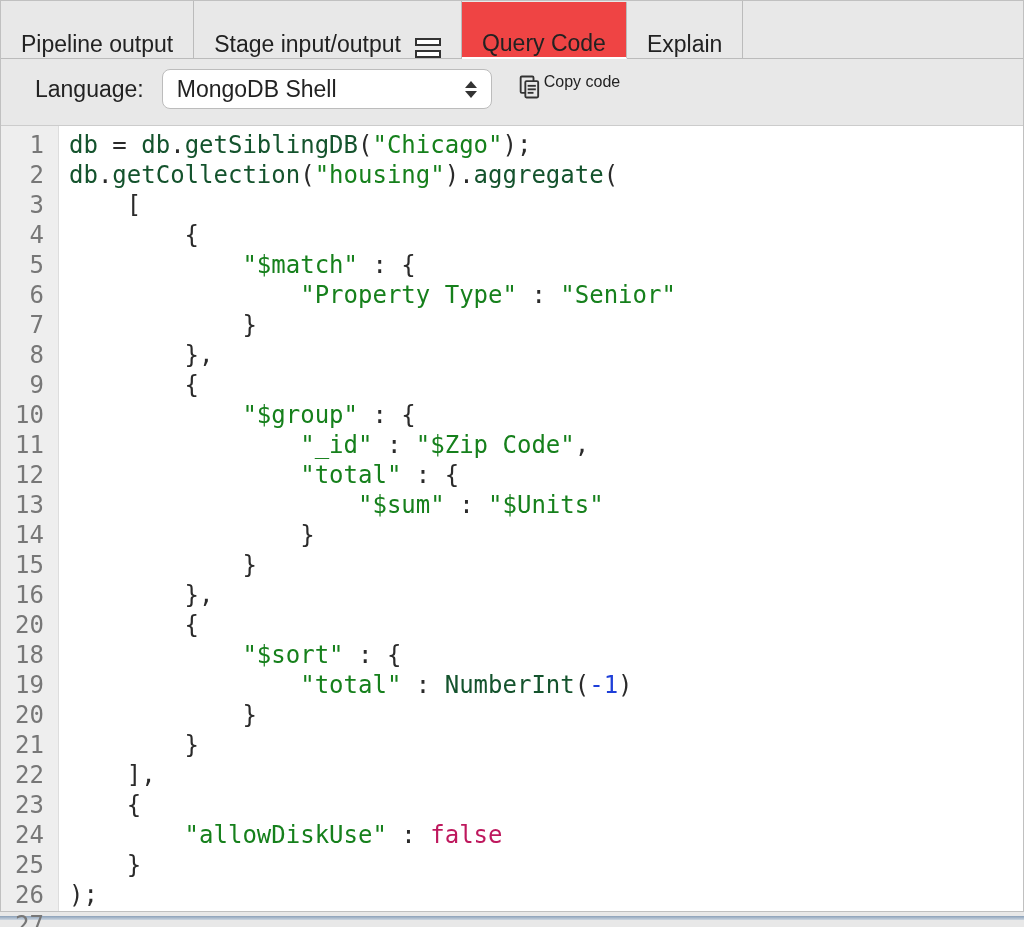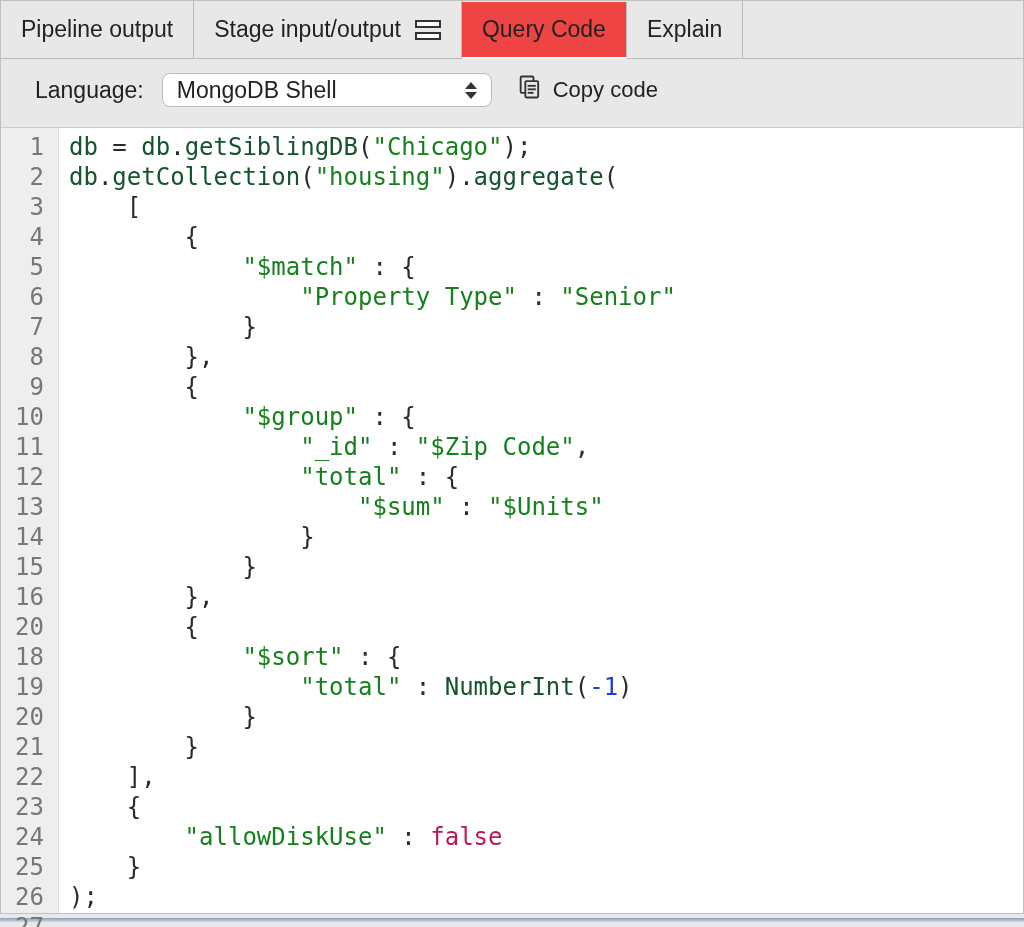--- a/index.html
+++ b/index.html
@@ -15,21 +15,21 @@
     border: 1px solid #c0c0c0;
   }
   .tabbar {
     display: flex;
     background: #e8e8e8;
     border-bottom: 1px solid #bbb;
     height: 58px;
   }
   .tab {
     display: flex;
-    align-items: center;
+    align-items: flex-end;
     padding: 0 20px;
     font-size: 23px;
     color: #222;
     border-right: 1px solid #bbb;
     background: #e8e8e8;
     cursor: pointer;
   }
   .tab.active {
     background: #ef4444;
     border-bottom: 2px solid #fff;
@@ -61,21 +61,21 @@
     color: #222;
     margin-left: 20px;
   }
   .lang-select {
     display: flex;
     align-items: center;
     justify-content: space-between;
     background: #fff;
     border: 1px solid #bcbcbc;
     border-radius: 8px;
-    height: 34px;
+    height: 40px;
     width: 330px;
     padding: 0 14px;
     font-size: 23px;
     color: #222;
     cursor: pointer;
   }
   .lang-select .chev {
     display: inline-flex;
     flex-direction: column;
     justify-content: center;
@@ -87,24 +87,23 @@
     content: "";
     display: block;
     width: 0; height: 0;
     border-left: 6px solid transparent;
     border-right: 6px solid transparent;
   }
   .lang-select .chev::before { border-bottom: 7px solid #333; }
   .lang-select .chev::after  { border-top: 7px solid #333; }
   .toolbar-btn {
     display: inline-flex;
-    align-items: center;
-    font-size: 22px;
-    color: #222;
-    gap: 9px;
+    font-size: 16px;
+    color: #222;
+    gap: 0;
     cursor: pointer;
     padding: 4px 6px;
   }
   .copy-icon svg { width: 28px; height: 28px; }
   .intellishell-btn {
     border: 5px solid #1a9e5e;
     border-radius: 6px;
     padding: 8px 12px;
     box-shadow: 0 0 0 2px rgba(26,158,94,0.25);
     display: inline-flex;

